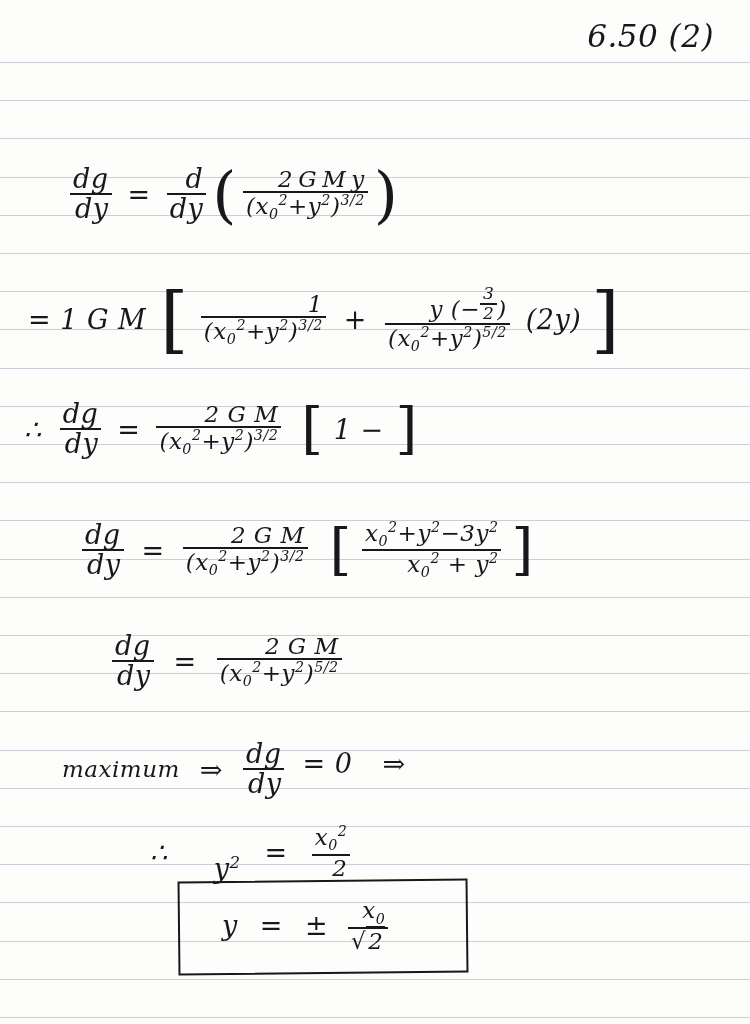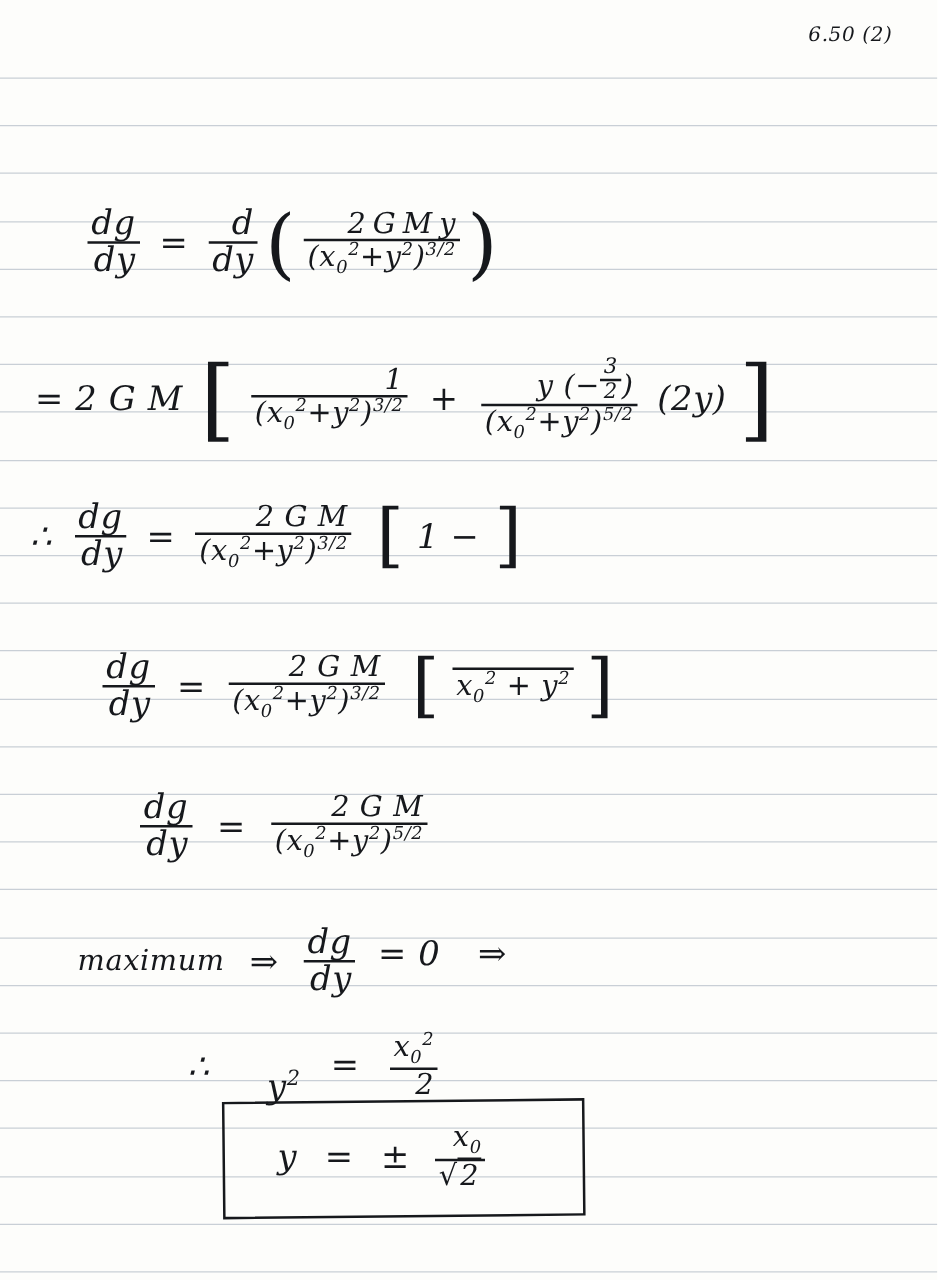--- a/index.html
+++ b/index.html
@@ -72,21 +72,21 @@
   }
   .row { position: absolute; display: flex; align-items: center; gap: 6px; }
   .boxed {
     position: absolute;
     border: 2px solid #16181c;
     transform: rotate(-0.6deg);
   }
   .pgnum {
     position: absolute;
     right: 36px; top: 18px;
-    font-size: 16px;
+    font-size: 31px;
     font-family: "DejaVu Serif", serif;
     font-style: italic;
     color: #16181c;
   }
   .sqrt-wrap { display:inline-block; }
   .sqrt-wrap .bar { border-top: 2px solid #16181c; padding: 0 2px; }
 </style>
 </head>
 <body>
 
@@ -135,21 +135,21 @@
     </span>
     <span class="paren hand">(</span>
     <span class="frac med hand">
       <span class="num">2 G M <i>y</i></span>
       <span class="den">(<i>x</i><sub>0</sub><sup>2</sup>+<i>y</i><sup>2</sup>)<sup>3/2</sup></span>
     </span>
     <span class="paren hand">)</span>
   </div>
 
   <div class="row" style="left:28px; top:285px;">
-    <span class="big hand">= 2 G M</span>
+    <span class="big hand">= 1 G M</span>
     <span class="brk2 hand" style="margin-left:8px;">[</span>
     <span class="frac med hand" style="margin-left:6px;">
       <span class="num">1</span>
       <span class="den">(<i>x</i><sub>0</sub><sup>2</sup>+<i>y</i><sup>2</sup>)<sup>3/2</sup></span>
     </span>
     <span class="big hand" style="margin:0 12px;">+</span>
     <span class="frac med hand">
       <span class="num"><i>y</i> (−<span class="frac sm" style="vertical-align:-2px;"><span class="num">3</span><span class="den">2</span></span>)</span>
       <span class="den">(<i>x</i><sub>0</sub><sup>2</sup>+<i>y</i><sup>2</sup>)<sup>5/2</sup></span>
     </span>
@@ -178,20 +178,21 @@
       <span class="num">dg</span>
       <span class="den">dy</span>
     </span>
     <span class="big hand" style="margin:0 12px;">=</span>
     <span class="frac med hand">
       <span class="num">2 G M</span>
       <span class="den">(<i>x</i><sub>0</sub><sup>2</sup>+<i>y</i><sup>2</sup>)<sup>3/2</sup></span>
     </span>
     <span class="brk hand" style="margin-left:16px;">[</span>
     <span class="frac med hand" style="margin-left:4px;">
+      <span class="num"><i>x</i><sub>0</sub><sup>2</sup>+<i>y</i><sup>2</sup>−3<i>y</i><sup>2</sup></span>
       <span class="den"><i>x</i><sub>0</sub><sup>2</sup> + <i>y</i><sup>2</sup></span>
     </span>
     <span class="brk hand" style="margin-left:4px;">]</span>
   </div>
 
   <div class="row" style="left:112px; top:632px;">
     <span class="frac big hand">
       <span class="num">dg</span>
       <span class="den">dy</span>
     </span>

